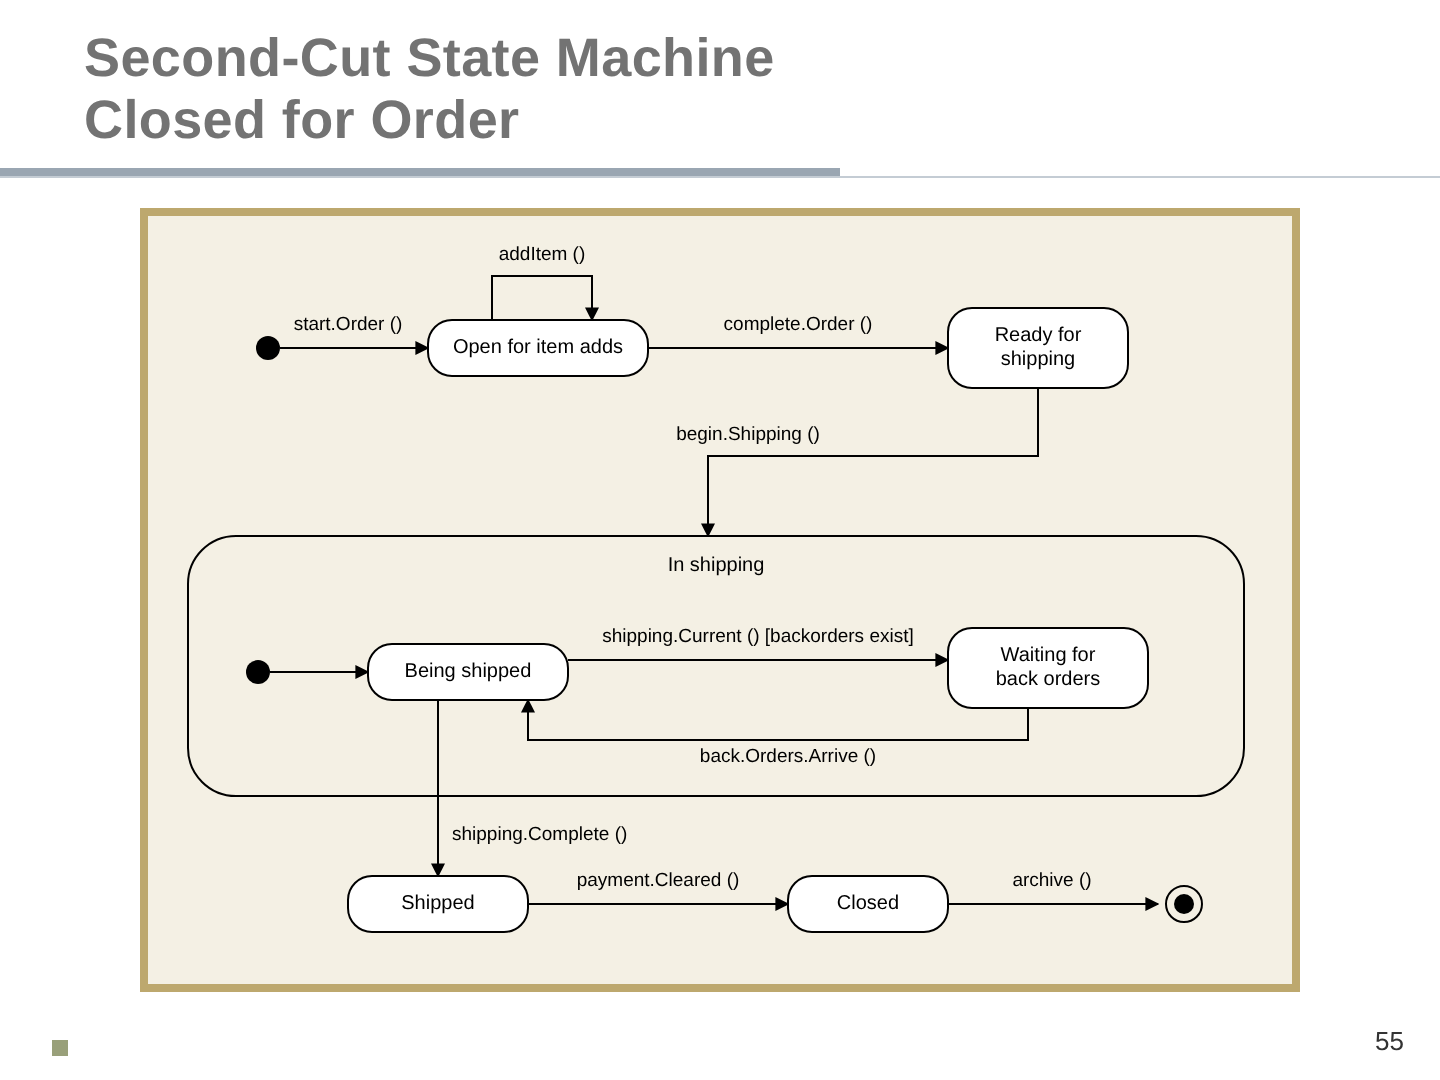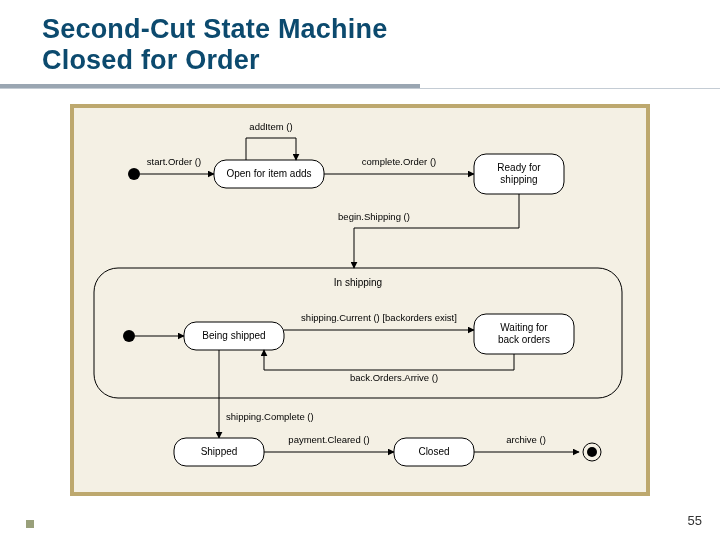--- a/index.html
+++ b/index.html
@@ -16,21 +16,21 @@
     width: 720px;
     height: 540px;
     box-sizing: border-box;
   }
   .title {
     position: absolute;
     left: 42px;
     top: 14px;
     font-size: 27px;
     font-weight: bold;
-    color: #0c4a6e;
+    color: #737373;
     line-height: 1.15;
     letter-spacing: 0.2px;
   }
   .underline {
     position: absolute;
     left: 0;
     top: 84px;
     width: 720px;
     height: 6px;
   }

